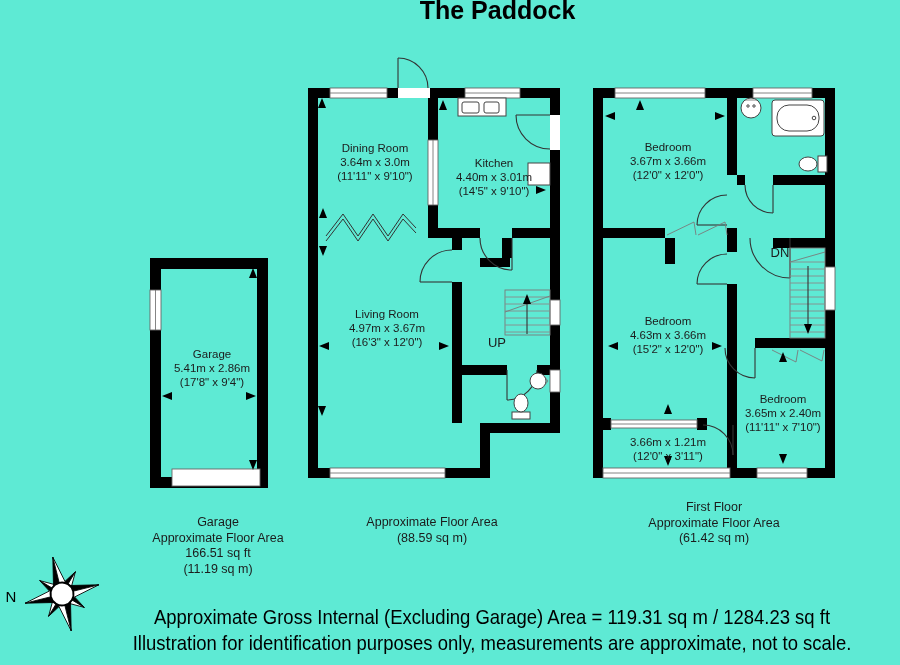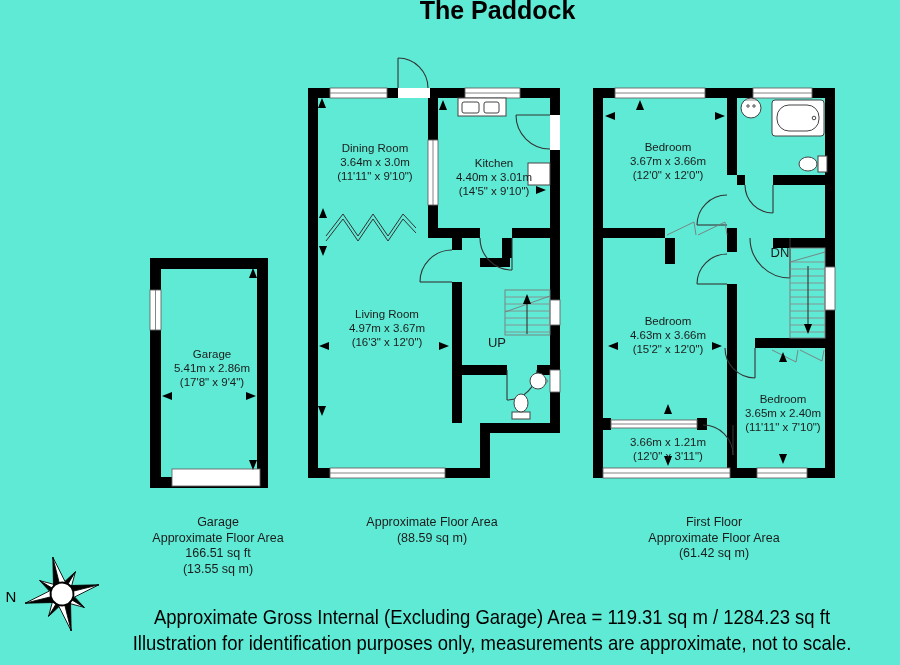--- a/index.html
+++ b/index.html
@@ -295,27 +295,27 @@
       <text class="lbl" x="668" y="446">3.66m x 1.21m</text>
       <text class="lbl" x="668" y="460">(12'0" x 3'11")</text>
       <text class="stairlbl" x="780" y="257">DN</text>
     </g>
   </svg>
 
   <div class="summary" style="left:128px;top:515px">
     <div>Garage</div>
     <div>Approximate Floor Area</div>
     <div>166.51 sq ft</div>
-    <div>(13.55 sq m)</div>
+    <div>(11.19 sq m)</div>
   </div>
   <div class="summary" style="left:342px;top:515px">
     <div>Approximate Floor Area</div>
     <div>(88.59 sq m)</div>
   </div>
-  <div class="summary" style="left:624px;top:515px">
+  <div class="summary" style="left:624px;top:500px">
     <div>First Floor</div>
     <div>Approximate Floor Area</div>
     <div>(61.42 sq m)</div>
   </div>
 
   <svg class="compass" width="112" height="112" viewBox="0 0 112 112">
     <g transform="translate(60,42) rotate(-14)">
 
       <g transform="rotate(45)">
         <path class="npt" fill="#000" d="M 0 -26 L -5.5 -7 L 0 0 Z"></path>

